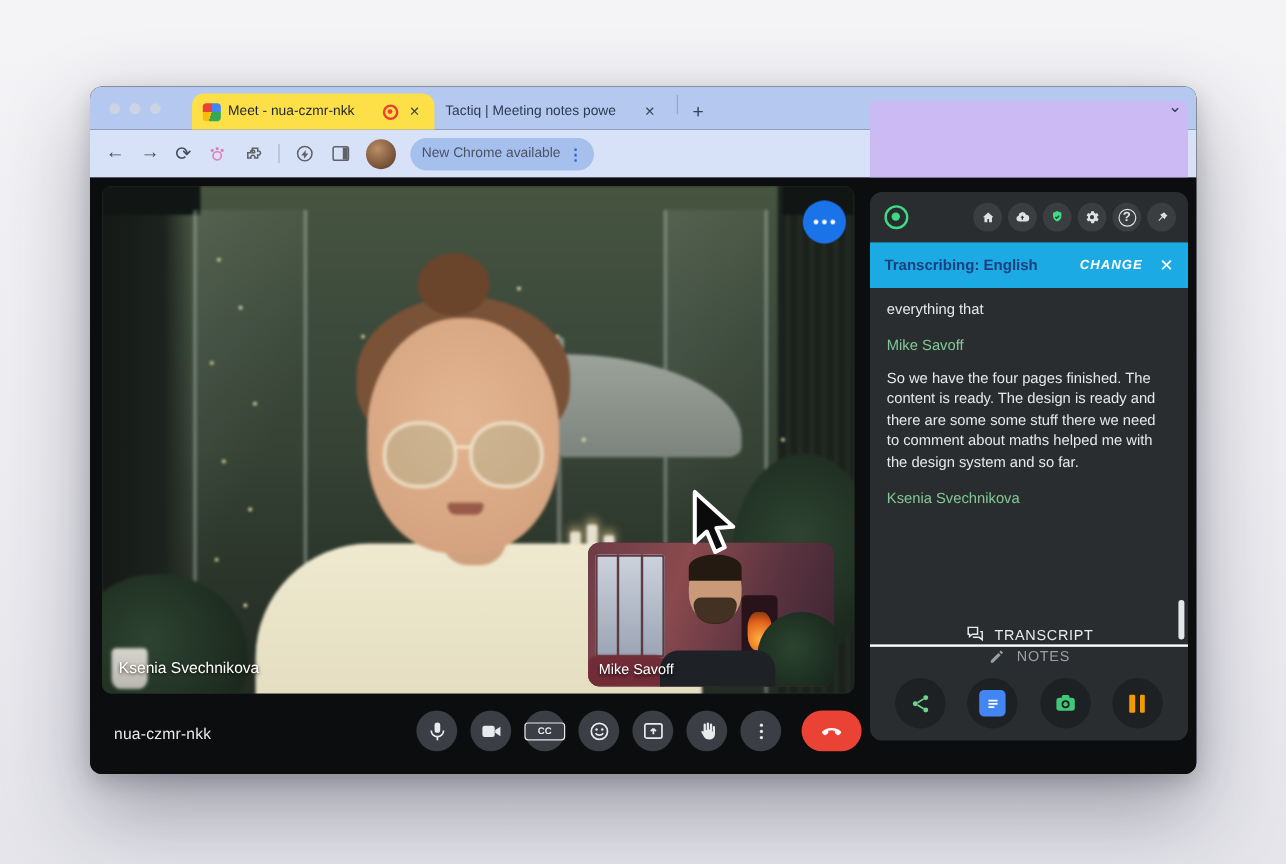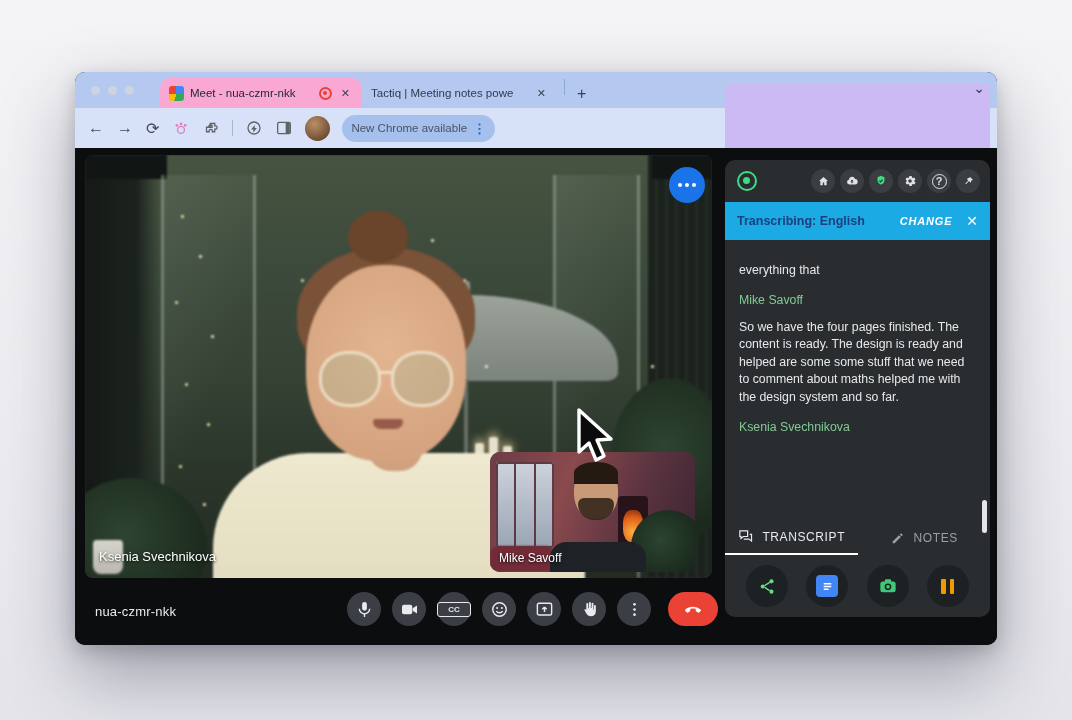--- a/index.html
+++ b/index.html
@@ -13,21 +13,21 @@
     position:absolute; left:75px; top:72px; width:922px; height:573px;
     border-radius:10px; overflow:hidden;
     box-shadow:0 30px 70px rgba(40,40,60,.38), 0 6px 18px rgba(40,40,60,.22);
     background:#0c0d0f;
   }
   
   .tabstrip { height:36px; background:#b5c9f0; display:flex; align-items:flex-end; padding-left:16px; position:relative; }
   .traffic { display:flex; gap:8px; align-items:center; height:36px; margin-right:26px; }
   .traffic span { width:9px; height:9px; border-radius:50%; background:#ccd3e2; }
   .tab { display:flex; align-items:center; gap:6px; height:30px; padding:0 9px; font-size:11.5px; color:#1f2633; }
-  .tab.active { width:202px; background:#f9a8d4; border-radius:10px 10px 0 0; }
+  .tab.active { width:202px; background:#fde047; border-radius:10px 10px 0 0; }
   .tab.inactive { width:196px; color:#2e3a52; }
   .tab .title { flex:1; white-space:nowrap; overflow:hidden; }
   .favicon { width:15px; height:15px; border-radius:3px; flex:0 0 auto; }
   .favicon.meet { background:conic-gradient(#4285f4 0 25%, #34a853 25% 55%, #fbbc04 55% 75%, #ea4335 75% 100%); }
   .favicon.tactiq { background:#cbbaf3; border-radius:5px; }
   .rec { width:13px; height:13px; border-radius:50%; border:2.5px solid #e94235; position:relative; flex:0 0 auto;}
   .rec::after { content:""; position:absolute; left:2px; top:2px; width:4px; height:4px; border-radius:50%; background:#e94235;}
   .tab-x { font-size:11px; color:#3c4658; padding:1px 3px; border-radius:3px; }
   .tab-sep { width:1px; height:16px; background:#93a8cf; margin:0 6px 7px; align-self:center; }
   .newtab { font-size:16px; color:#35415a; margin-bottom:5px; padding:0 6px; }
@@ -127,24 +127,24 @@
   .tq-logo::after { content:""; position:absolute; left:4px; top:4px; width:7px; height:7px; border-radius:50%; background:#3ddc84; }
   .tq-ic { width:24px; height:24px; border-radius:50%; background:#3a3e40; display:flex; align-items:center; justify-content:center; }
   .tq-ic .q { color:#dfe1e5; font-size:11px; font-weight:bold; border:1.4px solid #dfe1e5; border-radius:50%; width:15px; height:15px; display:flex; align-items:center; justify-content:center;}
   .tq-quota { margin:3px 10px 9px; background:#1d2022; border-radius:10px; min-height:46px; display:flex; align-items:center; padding:6px 8px 6px 12px; gap:8px; }
   .tq-quota .qt { flex:1; color:#dfe1e5; font-size:12px; line-height:1.35; text-align:center; }
   .tq-get { background:#4ed17e; color:#eafff0; font-size:12px; font-weight:bold; border-radius:6px; padding:6px 10px; white-space:nowrap; }
   .tq-banner { height:38px; background:#1caae4; display:flex; align-items:center; padding:0 12px; }
   .tq-banner .tl { color:#1c3f7d; font-size:12.5px; font-weight:bold; }
   .tq-banner .ch { margin-left:auto; color:#fff; font-size:11px; font-weight:bold; letter-spacing:.8px;font-style:italic; }
   .tq-banner .x { color:#fff; font-size:14px; margin-left:14px; }
-  .tq-scroll { flex:1; padding:22px 14px 4px; color:#e6e8ea; font-size:12.3px; line-height:1.42; overflow:hidden; }
+  .tq-scroll { flex:1; padding:10px 14px 4px; color:#e6e8ea; font-size:12.3px; line-height:1.42; overflow:hidden; }
   .tq-scroll .speaker { color:#82c995; margin:13px 0 9px; }
   .tq-scroll .para + .para { margin-top:14px; }
-  .tq-tabs { height:35px; display:flex; }
+  .tq-tabs { height:35px; display:flex;flex-direction:column; }
   .tq-tab { flex:1; display:flex; align-items:center; justify-content:center; gap:8px; font-size:12px; letter-spacing:.6px; color:#9aa0a6; }
   .tq-tab.active { color:#e8eaed; border-bottom:2px solid #fff; }
   .tq-actions { height:62px; display:flex; align-items:center; justify-content:space-around; padding:0 12px; }
   .tq-act { width:42px; height:42px; border-radius:50%; background:#1e2123; display:flex; align-items:center; justify-content:center; }
   .docsq { width:22px; height:22px; background:#4285f4; border-radius:4px; display:flex; align-items:center; justify-content:center; }
   .pausei { display:flex; gap:4px; }
   .pausei i { width:4.5px; height:15px; background:#f29900; border-radius:1px; }
   .tq-thumb { position:absolute; right:3px; top:340px; width:5px; height:33px; border-radius:3px; background:#e3e5e8; }
 </style>
 </head>
@@ -359,21 +359,21 @@
 
       <div class="tq-banner">
         <span class="tl">Transcribing: English</span>
         <span class="ch">CHANGE</span>
         <span class="x">✕</span>
       </div>
 
       <div class="tq-scroll">
         <div class="para">everything that</div>
         <div class="speaker">Mike Savoff</div>
-        <div class="para">So we have the four pages finished. The content is ready. The design is ready and helped are some some stuff that we need to comment about maths helped me with the design system and so far.</div>
+        <div class="para">So we have the four pages finished. The content is ready. The design is ready and there are some some stuff there we need to comment about maths helped me with the design system and so far.</div>
         <div class="speaker">Ksenia Svechnikova</div>
 
       </div>
 
       <div class="tq-tabs">
         <div class="tq-tab active">
           <svg width="17" height="17" viewBox="0 0 24 24">
               <path d="M4 4h11v8H9l-3.4 2.8V12H4z" fill="none" stroke="#e8eaed" stroke-width="1.7"></path>
               <path d="M18 9h2.5v9.5L17 15.7H9.5" fill="none" stroke="#e8eaed" stroke-width="1.7"></path>
             </svg>

